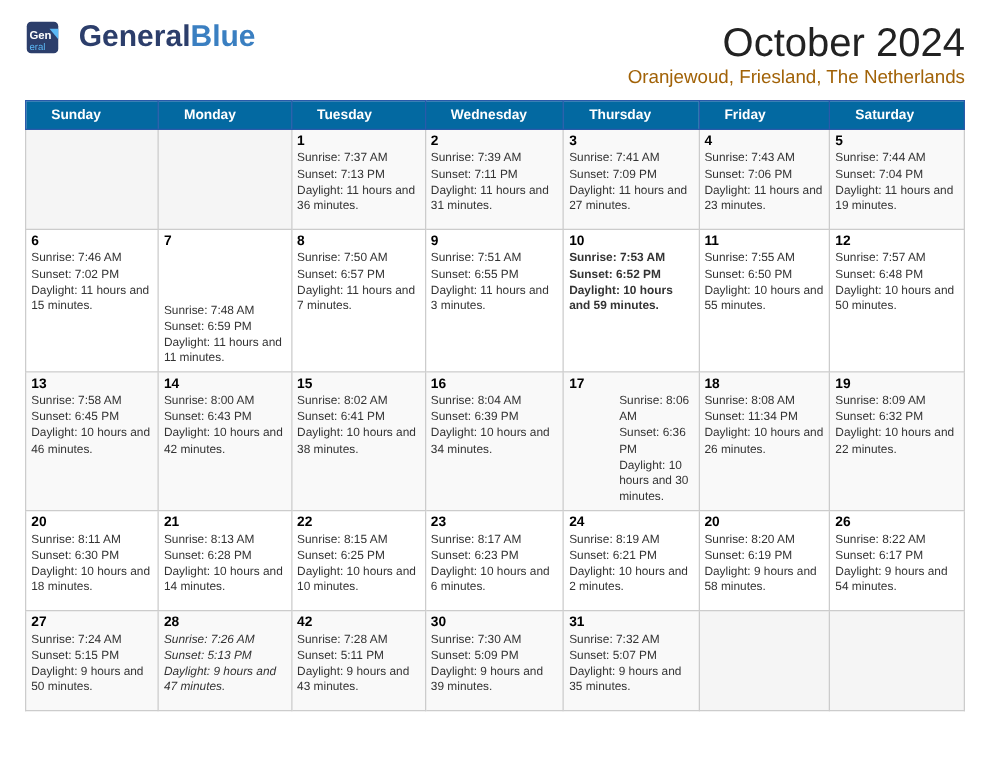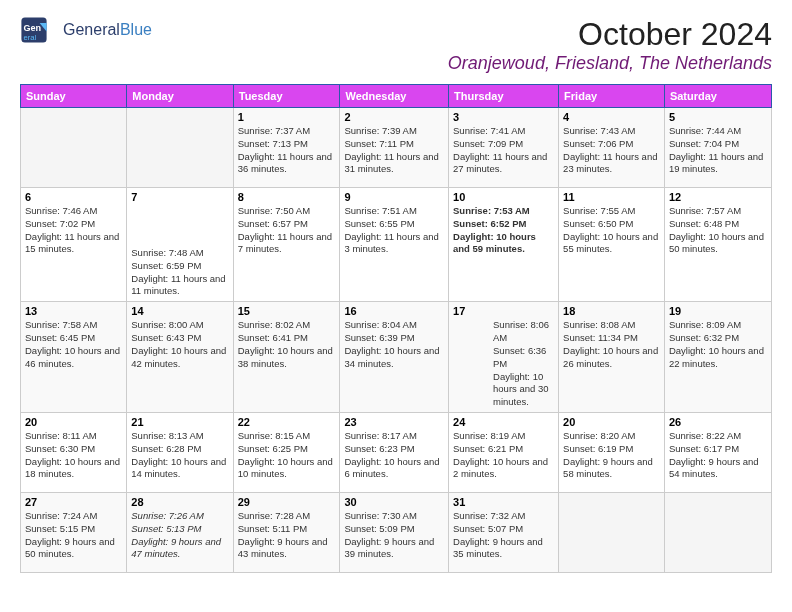--- a/index.html
+++ b/index.html
@@ -19,56 +19,55 @@
       justify-content: space-between;
       align-items: flex-start;
       margin-bottom: 10px;
     }
     .logo {
       display: flex;
       align-items: center;
       gap: 13px;
     }
     .logo-text {
-      font-size: 16px;
-      font-weight: normal;
+      font-size: 24px;
+      font-weight: bold;
       color: #2c3e6b;
       line-height: 1.1;
     }
     .logo-blue {
       color: #3a7fc1;
     }
     .logo-icon {
       width: 28px;
       height: 28px;
       margin-right: 2px;
     }
     .title-block {
       text-align: right;
     }
     .month-title {
       font-size: 32px;
       font-weight: normal;
       color: #222;
     }
     .location-title {
-      font-size: 18px;
-      color: #701a75;
-      font-style: italic;
+      font-size: 15px;
+      color: #a16207;
     }
     table {
       width: 100%;
       border-collapse: collapse;
       font-size: 10px;
     }
     thead tr th {
-      background: #d946ef;
+      background: #0369a1;
       color: #fff;
       font-size: 11px;
-      padding: 5px 5px;
+      padding: 5px 20px;
       text-align: left;
       border: 1px solid #2a5aaa;
     }
     tbody tr td {
       border: 1px solid #ccc;
       vertical-align: top;
       padding: 3px 4px;
       width: 113px;
       height: 80px;
       background: #fff;
@@ -301,21 +300,21 @@
 Sunset: 5:15 PM
 Daylight: 9 hours and 50 minutes.</div>
           </td>
           <td>
             <span class="day-num">28</span>
             <div class="day-info" style="white-space: pre-line; font-style: italic;">Sunrise: 7:26 AM
 Sunset: 5:13 PM
 Daylight: 9 hours and 47 minutes.</div>
           </td>
           <td>
-            <span class="day-num">29</span>
+            <span class="day-num">42</span>
             <div class="day-info" style="white-space: pre-line;">Sunrise: 7:28 AM
 Sunset: 5:11 PM
 Daylight: 9 hours and 43 minutes.</div>
           </td>
           <td>
             <span class="day-num">30</span>
             <div class="day-info" style="white-space: pre-line;">Sunrise: 7:30 AM
 Sunset: 5:09 PM
 Daylight: 9 hours and 39 minutes.</div>
           </td>

